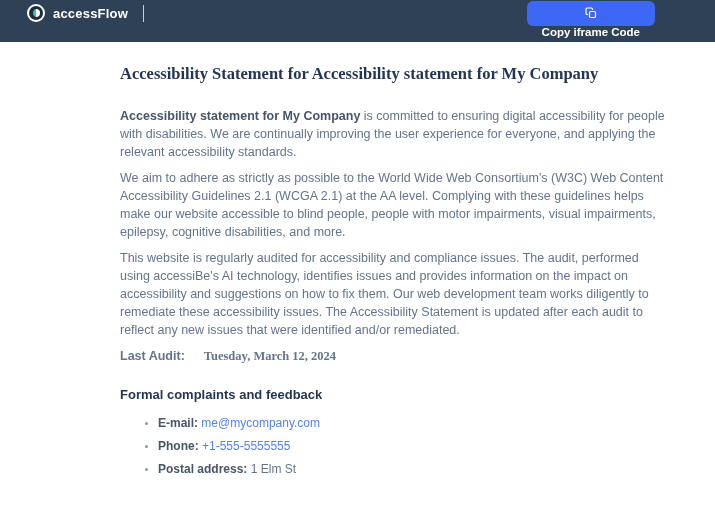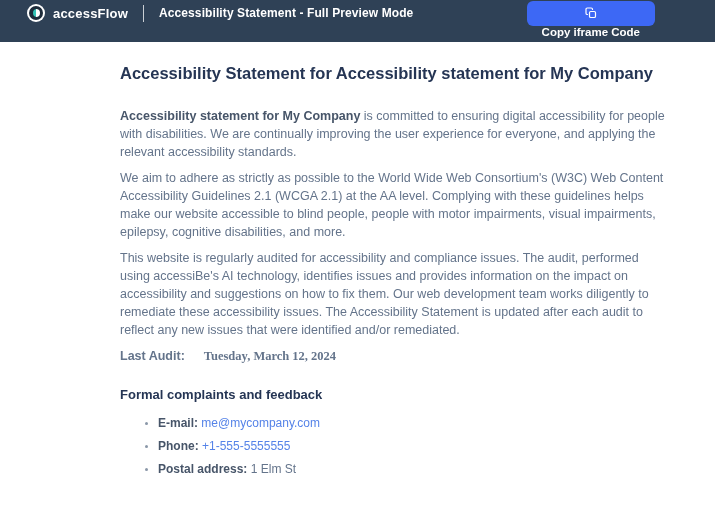--- a/index.html
+++ b/index.html
@@ -105,20 +105,21 @@
     padding: 20px 43px 0 120px;
     box-sizing: border-box;
   }
   .doc h1 {
     margin: 0 0 22px 0;
     font-size: 16.5px;
     line-height: 23px;
     font-weight: 700;
     color: #253554;
     max-width: 555px;
+    font-family: Liberation Serif, serif;
   }
   .doc p {
     margin: 0 0 8px 0;
     font-size: 12.5px;
     line-height: 18px;
     color: #64748B;
     max-width: 556px;
   }
   .doc p strong, .doc li strong {
     color: #475569;
@@ -157,21 +158,20 @@
 </head>
 <body>
 
 <header class="topbar">
   <div class="brand-group">
     <span class="logo">
       <span class="logo-inner"></span>
     </span>
     <span class="brand-name">accessFlow</span>
     <span class="topbar-divider"></span>
-    <span class="topbar-subtitle">Accessibility Statement - Full Preview Mode</span>
   </div>
   <button class="copy-btn">
     <span>
       <svg width="12" height="12" viewBox="0 0 24 24" fill="none" stroke="#ffffff" stroke-width="2.4" stroke-linecap="round" stroke-linejoin="round">
         <rect x="9" y="9" width="12" height="12" rx="2.5"></rect>
         <path d="M5 15H4.5A2.5 2.5 0 0 1 2 12.5v-8A2.5 2.5 0 0 1 4.5 2h8A2.5 2.5 0 0 1 15 4.5V5"></path>
       </svg>
     </span>
     <span>Copy iframe Code</span>
   </button>

